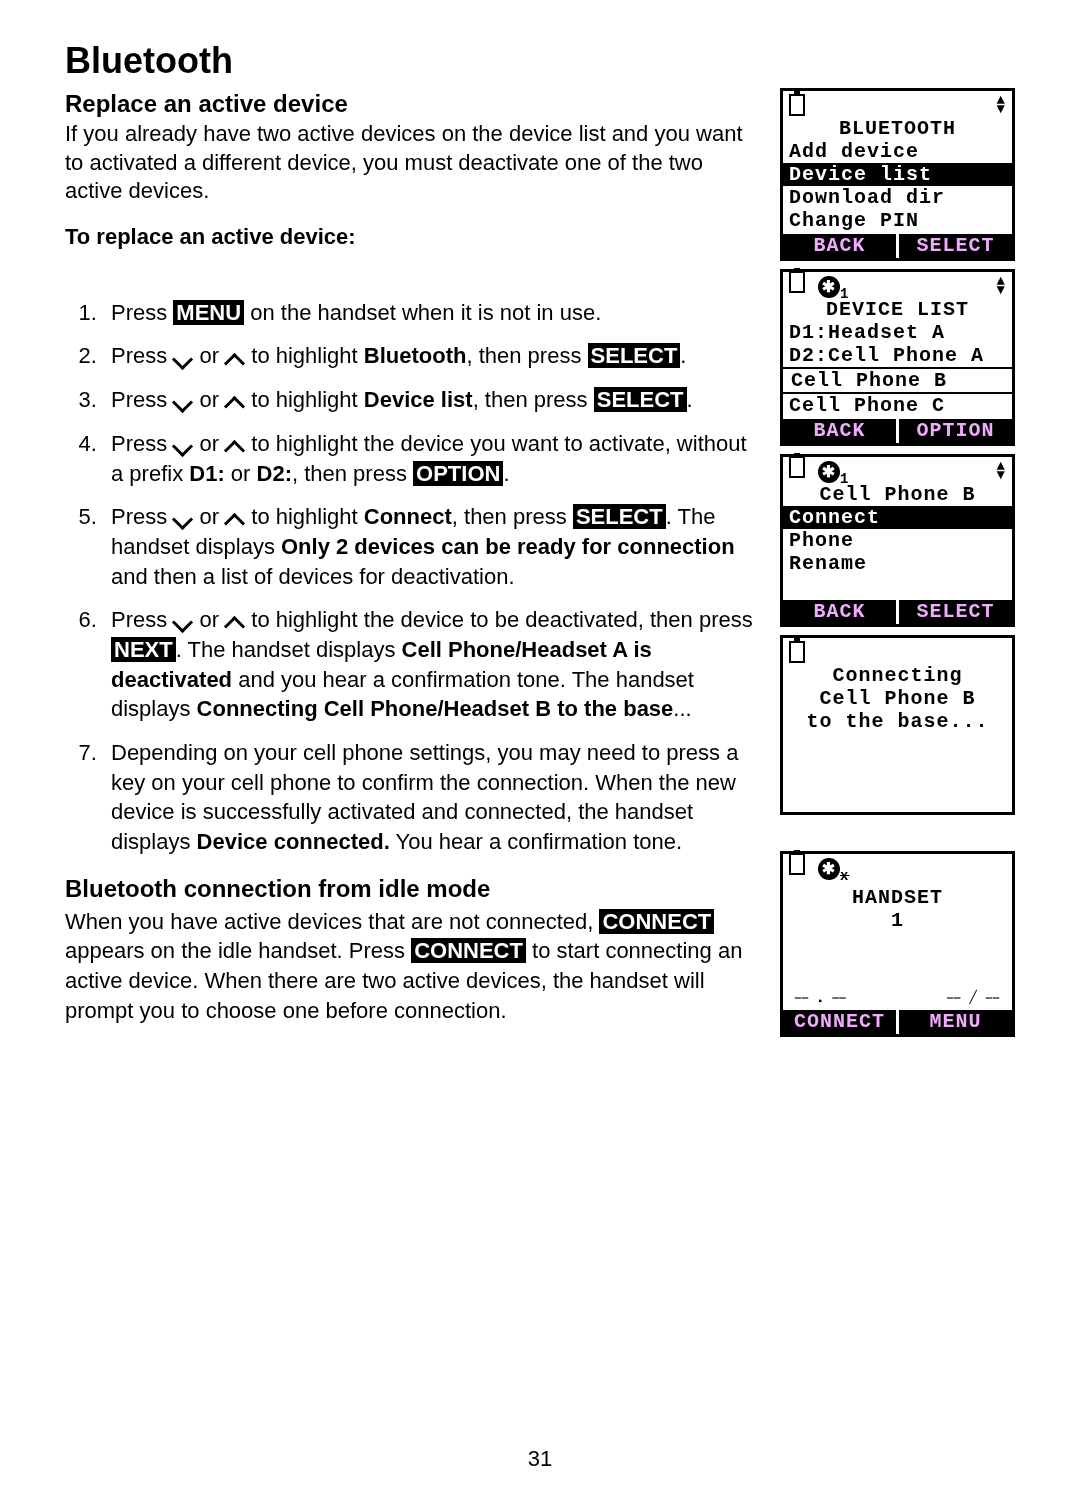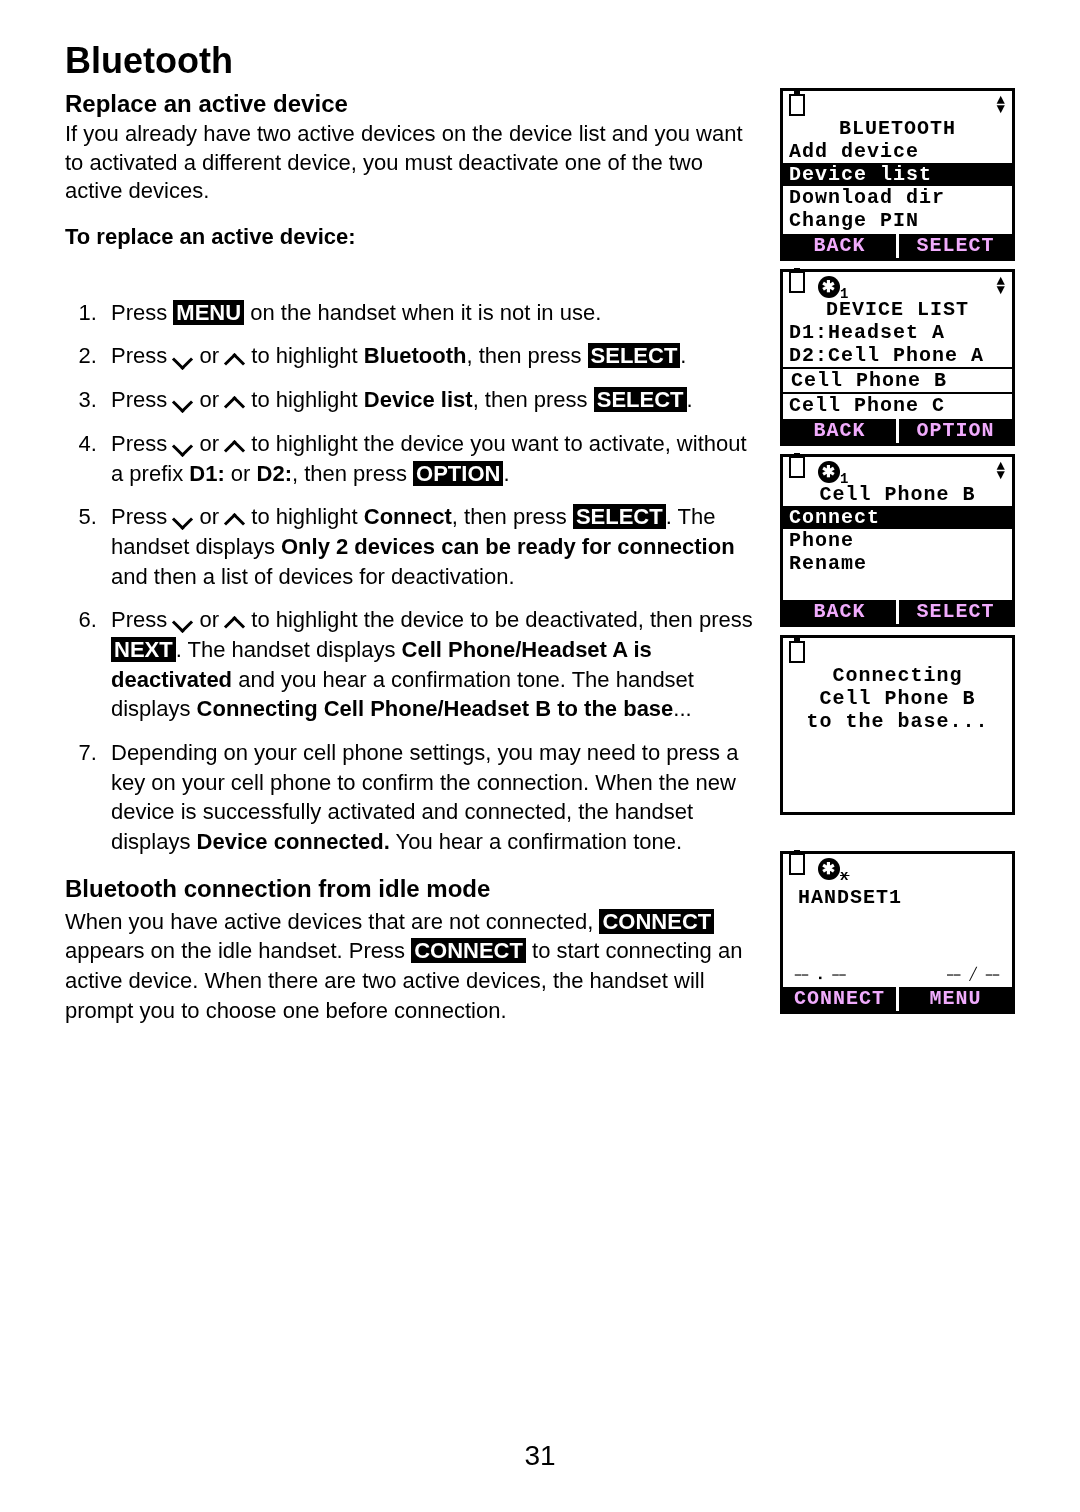--- a/index.html
+++ b/index.html
@@ -74,21 +74,21 @@
     display: inline-block; width: 22px; height: 22px; border-radius: 50%; background: #000; color: #fff;
     font-size: 16px; line-height: 22px; text-align: center; vertical-align: middle; font-family: Arial;
   }
   .bt-ico::before { content: "✱"; }
   .sub1 { font-size: 14px; vertical-align: sub; }
   .lcd.tall .body { min-height: 148px; display: flex; flex-direction: column; justify-content: flex-start; text-align: center; }
   .lcd .dashline {
     display: flex; justify-content: space-between; padding: 2px 12px; font-size: 12px; line-height: 8px;
   }
   .pagenum {
-    position: absolute; bottom: 40px; left: 0; width: 100%; text-align: center; font-size: 28px;
+    position: absolute; bottom: 40px; left: 0; width: 100%; text-align: center; font-size: 22px;
   }
 </style>
 </head>
 <body>
 
 <div class="main">
   <div class="left">
     <h1>Bluetooth</h1>
 
     <h2>Replace an active device</h2>
@@ -195,21 +195,21 @@
         <div>Cell Phone B</div>
         <div>to the base...</div>
       </div>
     </div>
 
     <div class="lcd" style="margin-top:28px;">
       <div class="topbar">
         <span><span class="batt"></span> <span class="bt-ico"></span><span class="sub1" style="text-decoration:line-through;">x</span></span>
         <span></span>
       </div>
-      <div class="row" style="text-align:center; padding:6px 15px 2px; display:flex; justify-content:flex-start;">
+      <div class="row" style="text-align:center; padding:6px 24px 2px; display:flex; justify-content:space-between;flex-direction:column;">
         <span></span>
         <span>HANDSET</span>
         <span>1</span>
       </div>
       <div style="height:58px;"></div>
       <div class="dashline">
         <span>⎯⎯ <sub>▪</sub> ⎯⎯</span>
           <span>⎯⎯ ╱ ⎯⎯</span>
       </div>
       <div class="soft">

